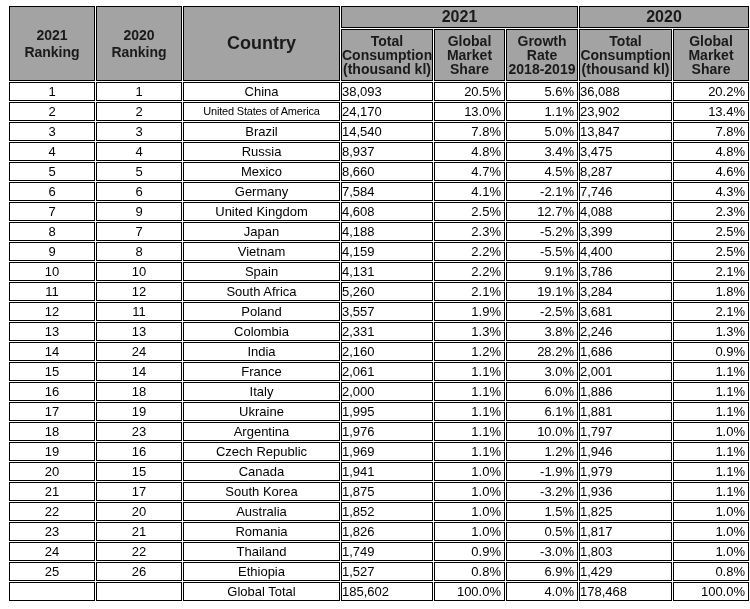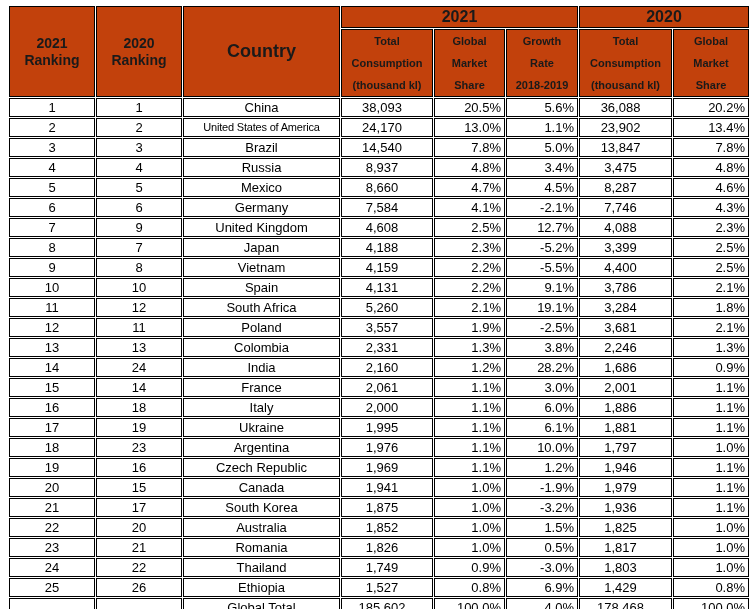--- a/index.html
+++ b/index.html
@@ -29,37 +29,37 @@
   }
   table.rank-table th,
   table.rank-table td {
     border: 1px solid #000000;
     padding: 0;
     overflow: hidden;
     box-sizing: border-box;
   }
   
   thead th {
-    background: #c2410c;
+    background: #a3a3a3;
     color: #1a1a1a;
     font-weight: bold;
     text-align: center;
     vertical-align: middle;
     white-space: pre-line;
     margin-top: 32px;
   }
   thead tr.group-row th.group-cell {
     height: 22px;
     font-size: 16px;
     line-height: 20px;
   }
   thead tr.sub-row th {
     height: 52px;
-    font-size: 11px;
-    line-height: 22px;
+    font-size: 14px;
+    line-height: 14px;
   }
   thead th.merged {
     font-size: 14px;
     line-height: 17px;
   }
   thead th.country-head {
     font-size: 18px;
   }
   
   tbody td {
@@ -68,21 +68,21 @@
     line-height: 17px;
     color: #000000;
     background: #ffffff;
     vertical-align: middle;
     white-space: nowrap;
   }
   tbody td:nth-child(1),
   tbody td:nth-child(2),
   tbody td:nth-child(3) { text-align: center; }
   tbody td:nth-child(4),
-  tbody td:nth-child(7) { text-align: center; padding-right: 10px; }
+  tbody td:nth-child(7) { text-align: left; padding-right: 10px; }
   tbody td:nth-child(5),
   tbody td:nth-child(6),
   tbody td:nth-child(8) { text-align: right; padding-right: 3px; }
   tbody td.country-long {
     font-size: 11px;
     letter-spacing: -0.2px;
   }
 </style>
 </head>
 <body>

